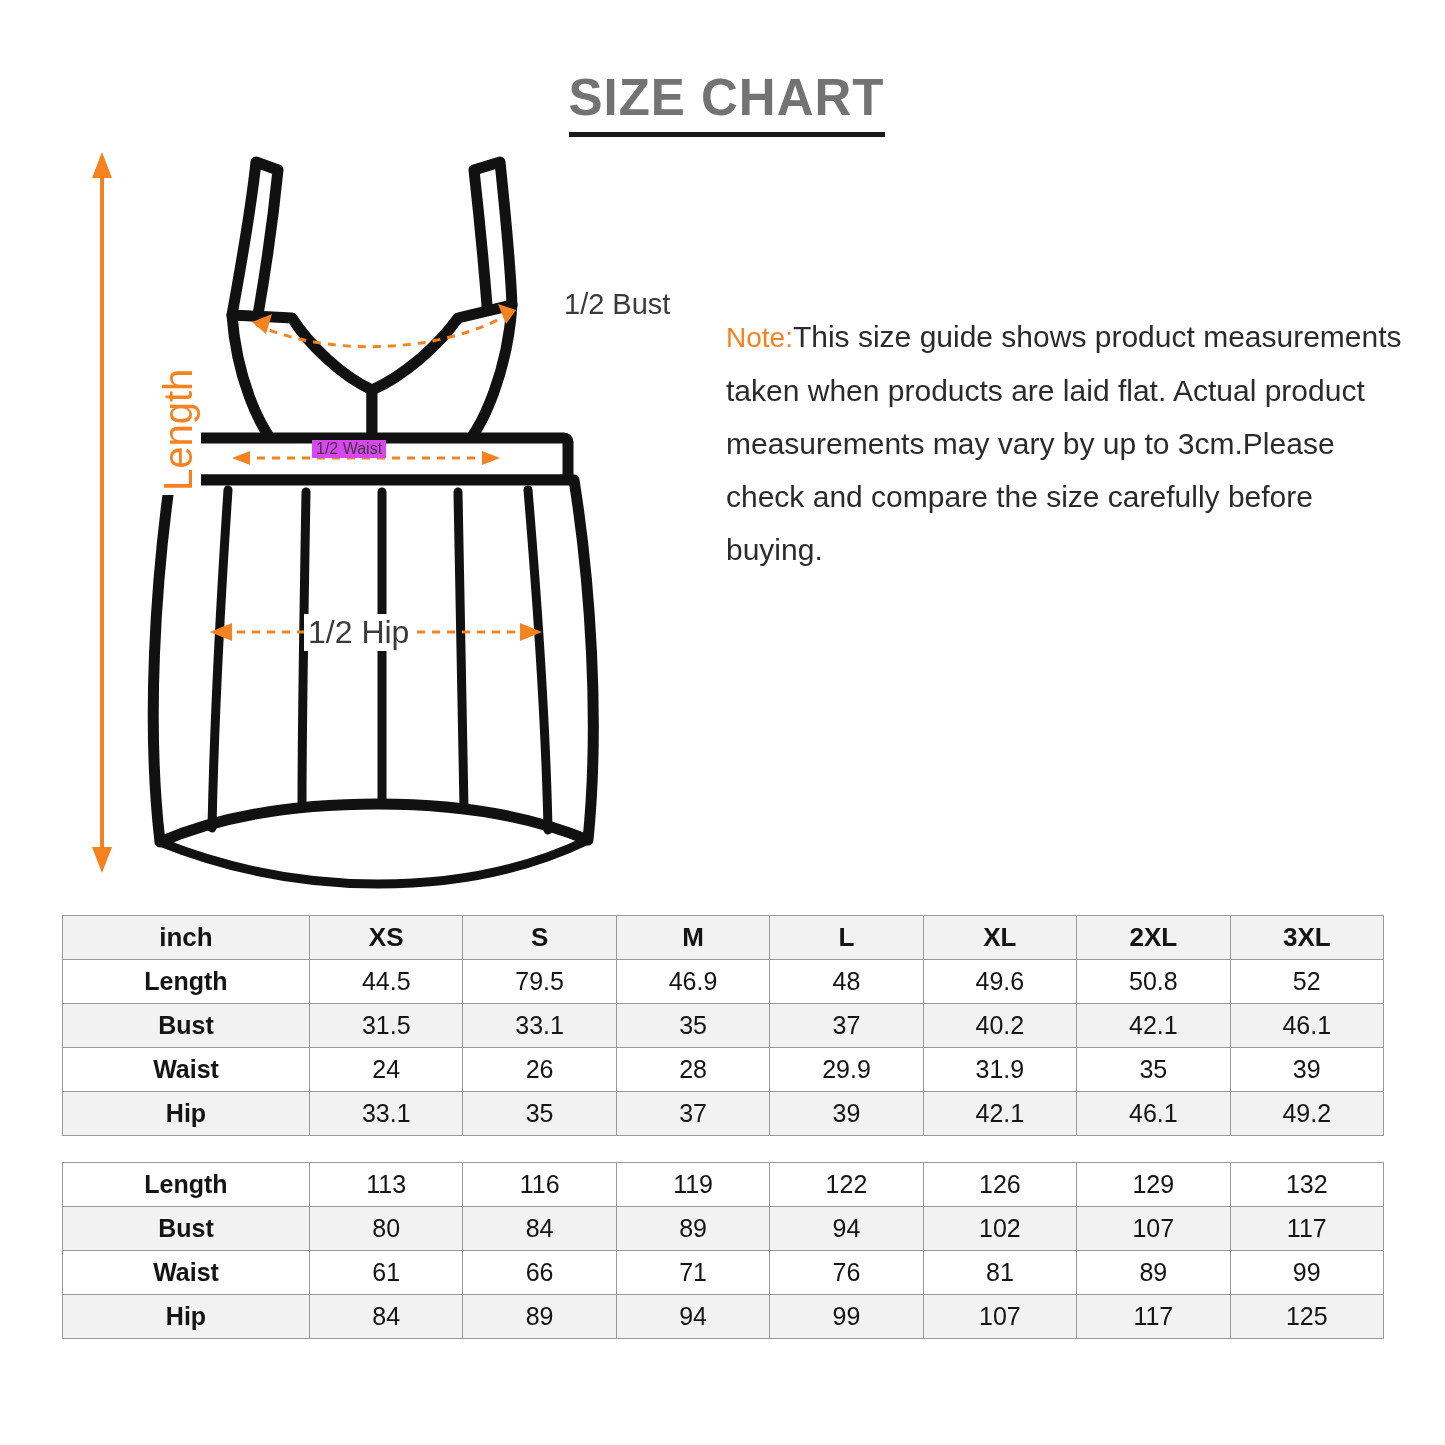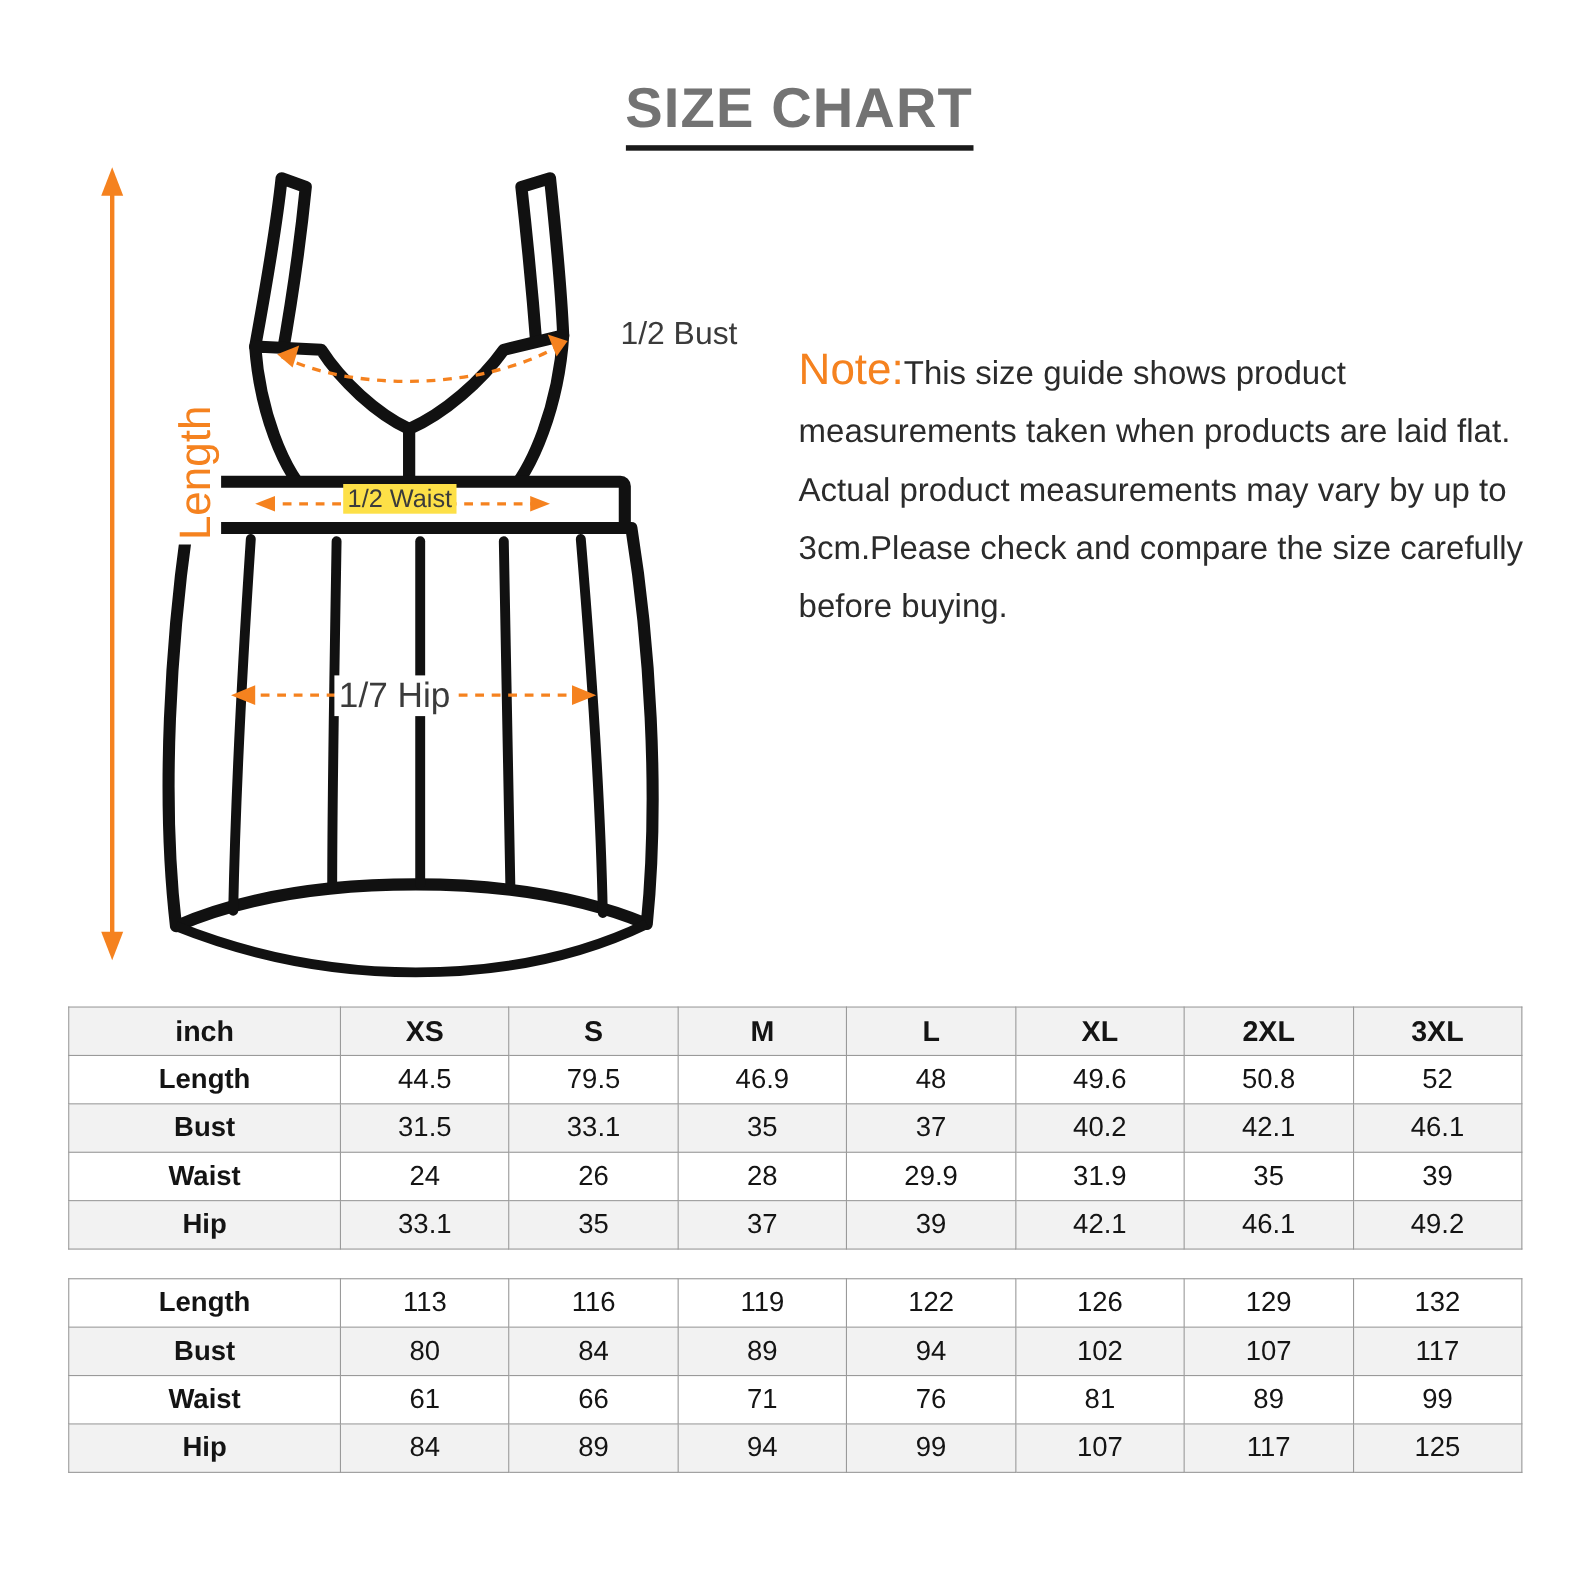--- a/index.html
+++ b/index.html
@@ -72,23 +72,23 @@
     left: 460px;
     top: 148px;
     font-size: 29px;
     color: #3b3b3b;
     background: transparent;
     margin-left: 40px;
   }
   .lbl-waist {
     left: 252px;
     top: 300px;
-    font-size: 23px;
+    font-size: 16px;
     color: #3b3b3b;
-    background: #fde047;
+    background: #d946ef;
   }
   .lbl-hip {
     left: 244px;
     top: 474px;
     font-size: 32px;
     color: #3b3b3b;
     background: #ffffff;
   }
 
   
@@ -96,21 +96,21 @@
     position: absolute;
     left: 726px;
     top: 310px;
     width: 690px;
     font-size: 30px;
     line-height: 53px;
     color: #2b2b2b;
   }
   .note .note-word {
     color: #F5821F;
-    font-size: 40px;
+    font-size: 28px;
   }
 
   
   .table-wrap {
     position: absolute;
     left: 62px;
     width: 1322px;
   }
   .t1 { top: 915px; }
   .t2 { top: 1162px; }
@@ -203,21 +203,21 @@
       <g stroke="#F5821F" stroke-width="3" fill="none" stroke-dasharray="8 7">
         <line x1="162" y1="492" x2="470" y2="492"></line>
       </g>
       <polygon points="150,492 172,483 172,501" fill="#F5821F"></polygon>
       <polygon points="482,492 460,483 460,501" fill="#F5821F"></polygon>
     </svg>
 
     <div class="lbl lbl-length">Length</div>
     <div class="lbl lbl-bust">1/2 Bust</div>
     <div class="lbl lbl-waist">1/2 Waist</div>
-    <div class="lbl lbl-hip">1/7 Hip</div>
+    <div class="lbl lbl-hip">1/2 Hip</div>
   </div>
 
   <div class="note">
     <span class="note-word">Note:</span><span>This size guide shows product measurements taken when products are laid flat. Actual product measurements may vary by up to 3cm.Please check and compare the size carefully before buying.</span>
   </div>
 
   <div class="table-wrap t1">
     <table>
       <tbody>
         <tr class="head">

